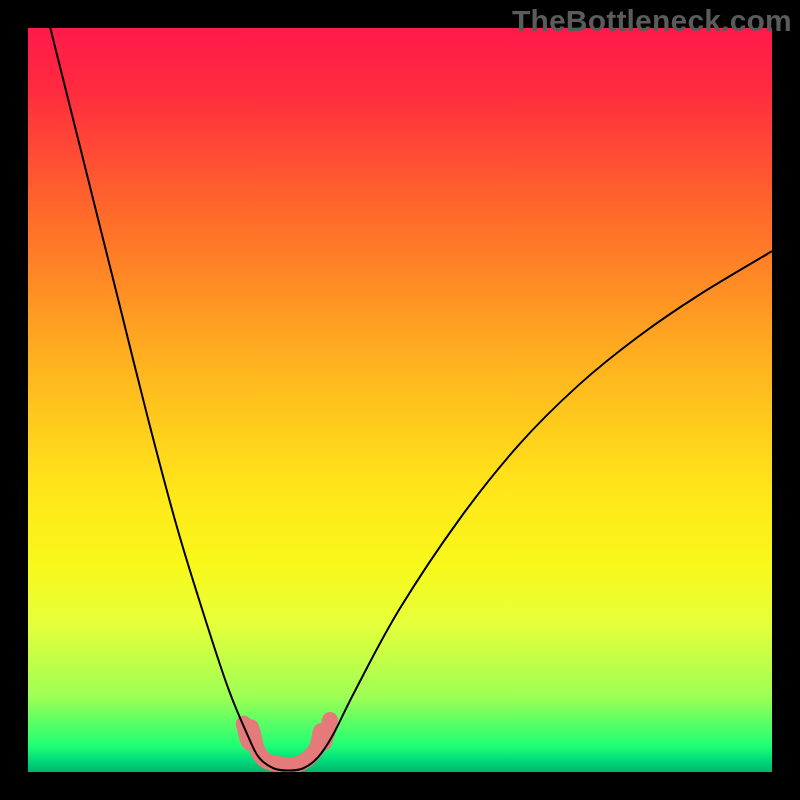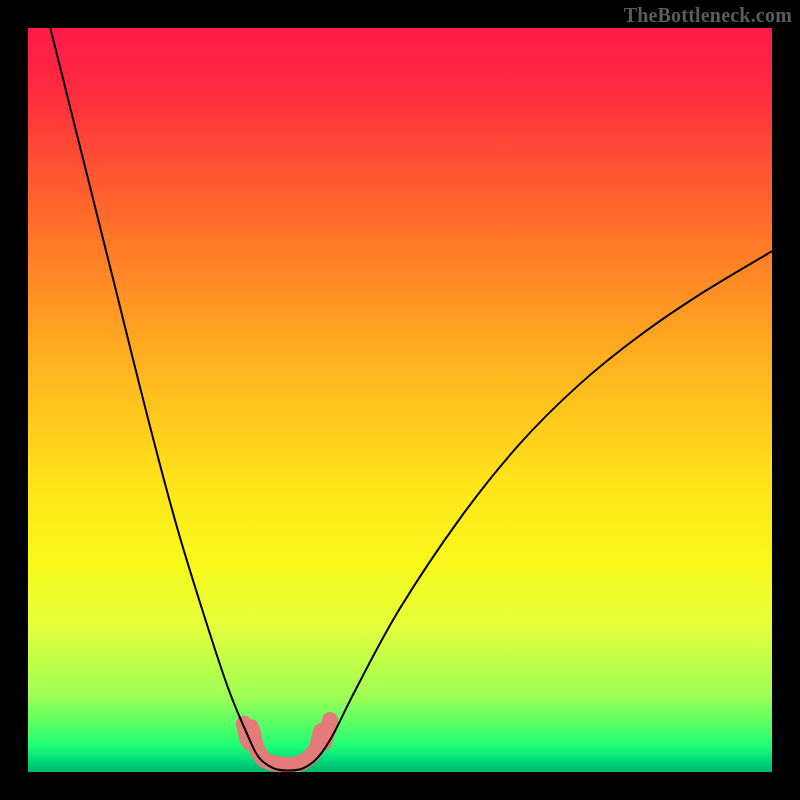--- a/index.html
+++ b/index.html
@@ -23,22 +23,22 @@
     left: 28px;
     top: 28px;
     width: 744px;
     height: 744px;
     overflow: hidden;
   }
   .watermark {
     position: absolute;
     top: 4px;
     right: 8px;
-    font-family: Liberation Serif, serif;
-    font-size: 20px;
+    font-family: Liberation Sans, sans-serif;
+    font-size: 30px;
     font-weight: 600;
     color: #5b5b5b;
     letter-spacing: 0.2px;
   }
   svg { display: block; }
 </style>
 </head>
 <body>
 
 <div class="frame">

